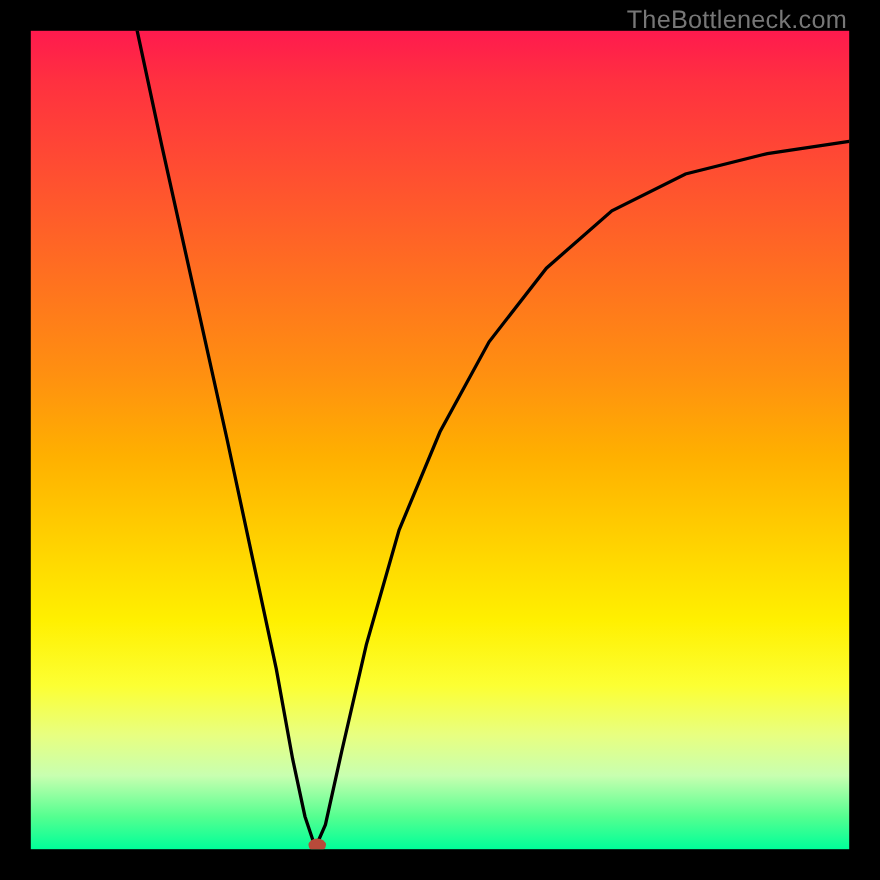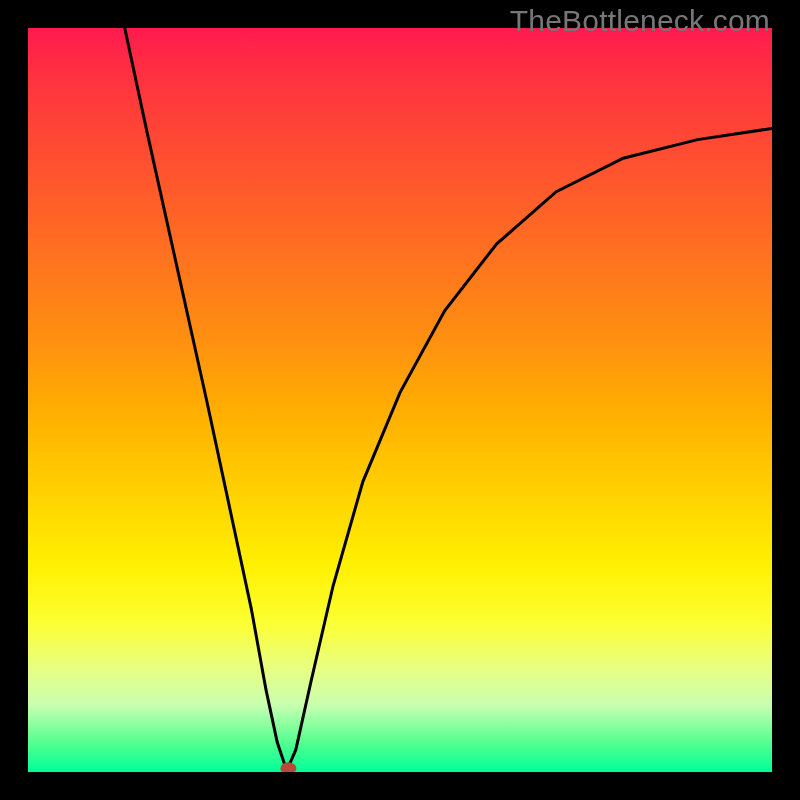--- a/index.html
+++ b/index.html
@@ -37,21 +37,21 @@
       #c8ffb0 91%,
       #55ff90 96%,
       #00ff99 100%
     );
   }
   .watermark {
     position: absolute;
     top: 4px;
     right: 30px;
     color: #777;
-    font-size: 30px;
+    font-size: 23px;
     font-weight: 500;
     letter-spacing: 0.2px;
   }
   .curve-svg {
     position: absolute;
     top: 28px;
     left: 28px;
     width: 744px;
     height: 744px;
     pointer-events: none;

